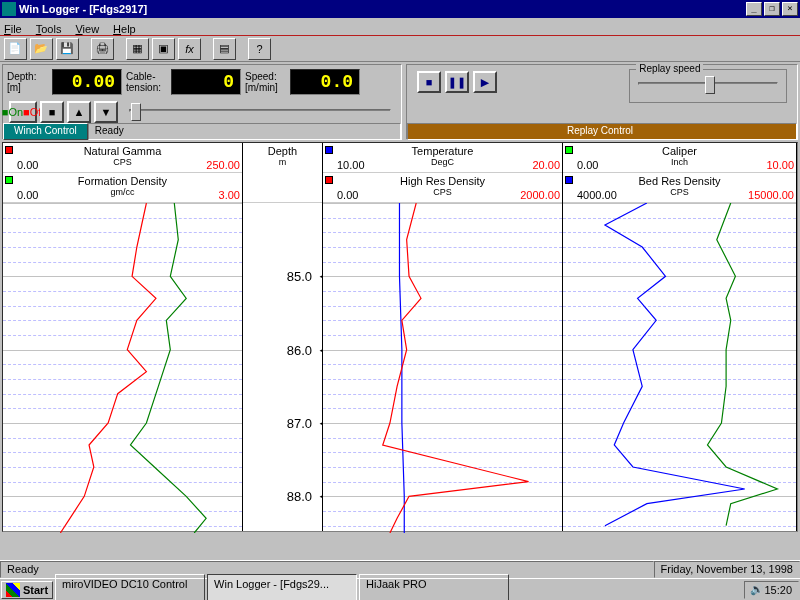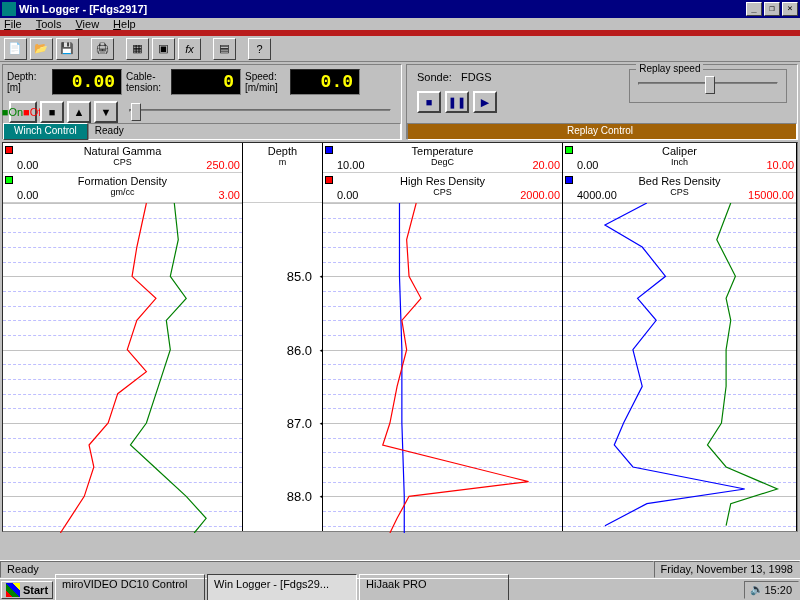--- a/index.html
+++ b/index.html
@@ -6,21 +6,21 @@
 body { background: #c0c0c0; width: 800px; height: 600px; overflow: hidden; position: relative; }
 
 
 .titlebar { background: #000080; color: white; height: 18px; display: flex; align-items: center; padding: 0 2px; }
 .titlebar .sysicon { width: 14px; height: 14px; background: #008080; margin-right: 3px; }
 .titlebar .title { flex: 1; font-weight: bold; }
 .titlebar .winbtns { display: flex; }
 .winbtn { width: 16px; height: 14px; background: #c0c0c0; border: 1px solid; border-color: #fff #404040 #404040 #fff; margin-left: 2px; text-align: center; line-height: 10px; font-size: 9px; font-family: monospace; color: black; }
 
 
-.menubar { background: #c0c0c0; height: 18px; display: flex; align-items: flex-end; padding: 0 4px; border-bottom: 6px solid #b91c1c; }
+.menubar { background: #c0c0c0; height: 18px; display: flex; align-items: flex-end; padding: 0 4px; border-bottom: 1px solid #b91c1c; }
 .menubar span { margin-right: 14px; cursor: default; }
 .menubar span u { text-decoration: underline; }
 
 
 .toolbar { background: #c0c0c0; height: 26px; display: flex; align-items: center; padding: 2px 4px; border-bottom: 1px solid #808080; gap: 3px; }
 .tbbtn { width: 23px; height: 22px; background: #c0c0c0; border: 1px solid; border-color: #fff #404040 #404040 #fff; display: flex; align-items: center; justify-content: center; }
 .tbsep { width: 6px; }
 
 
 .panels { display: flex; height: 80px; }
@@ -162,24 +162,20 @@
     </div>
     <div class="tabstrip">
       <div class="tab active">Winch Control</div>
       <div class="tab status">Ready</div>
     </div>
   </div>
 
   <div class="panel replay">
     <div style="display:flex">
       <div style="width:55%">
-        <div class="sonde-row">
-          <span>Sonde:</span>&nbsp;&nbsp;
-          <span>FDGS</span>
-        </div>
         <div class="replaybtns">
           <div class="ctrlbtn" style="color:#000080">■</div>
           <div class="ctrlbtn" style="color:#000080">❚❚</div>
           <div class="ctrlbtn" style="color:#000080">▶</div>
         </div>
       </div>
       <div style="flex:1">
         <div class="fieldset">
           <div class="legend">Replay speed</div>
           <div class="slider">

